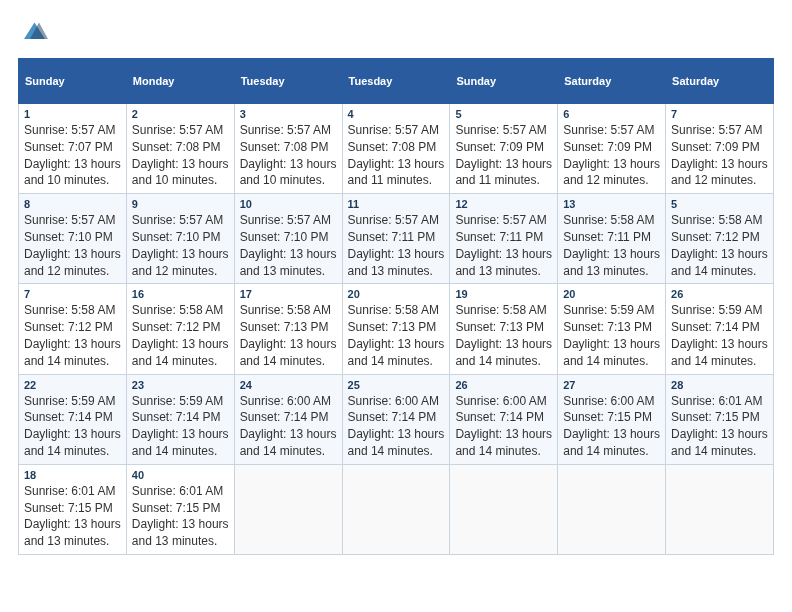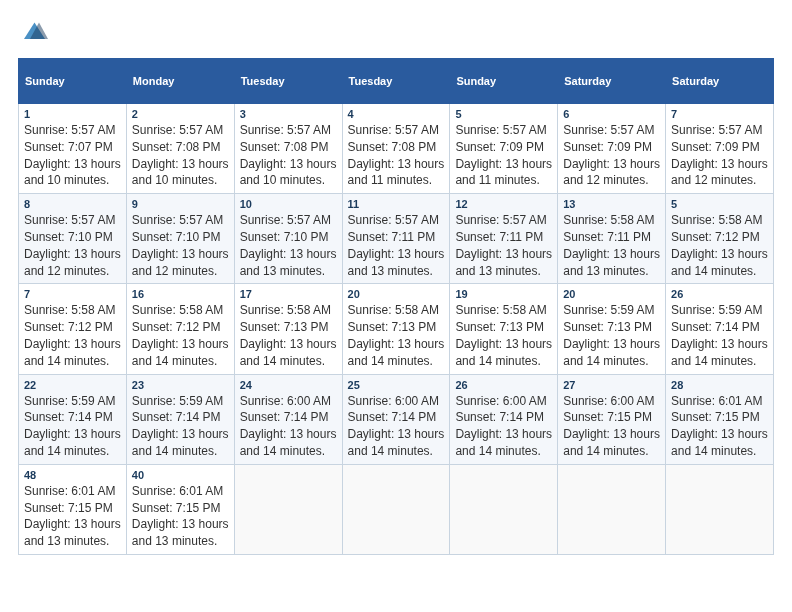--- a/index.html
+++ b/index.html
@@ -357,21 +357,21 @@
             <span class="day-num">28</span>
         <div class="day-info">
           Sunrise: 6:01 AM<br>
           Sunset: 7:15 PM<br>
           Daylight: 13 hours and 14 minutes.
         </div>
           </td>
         </tr>
         <tr class="last-row">
           <td>
-            <span class="day-num">48</span>
+            <span class="day-num">18</span>
         <div class="day-info">
           Sunrise: 6:01 AM<br>
           Sunset: 7:15 PM<br>
           Daylight: 13 hours and 13 minutes.
         </div>
           </td>
           <td>
             <span class="day-num">40</span>
         <div class="day-info">
           Sunrise: 6:01 AM<br>

